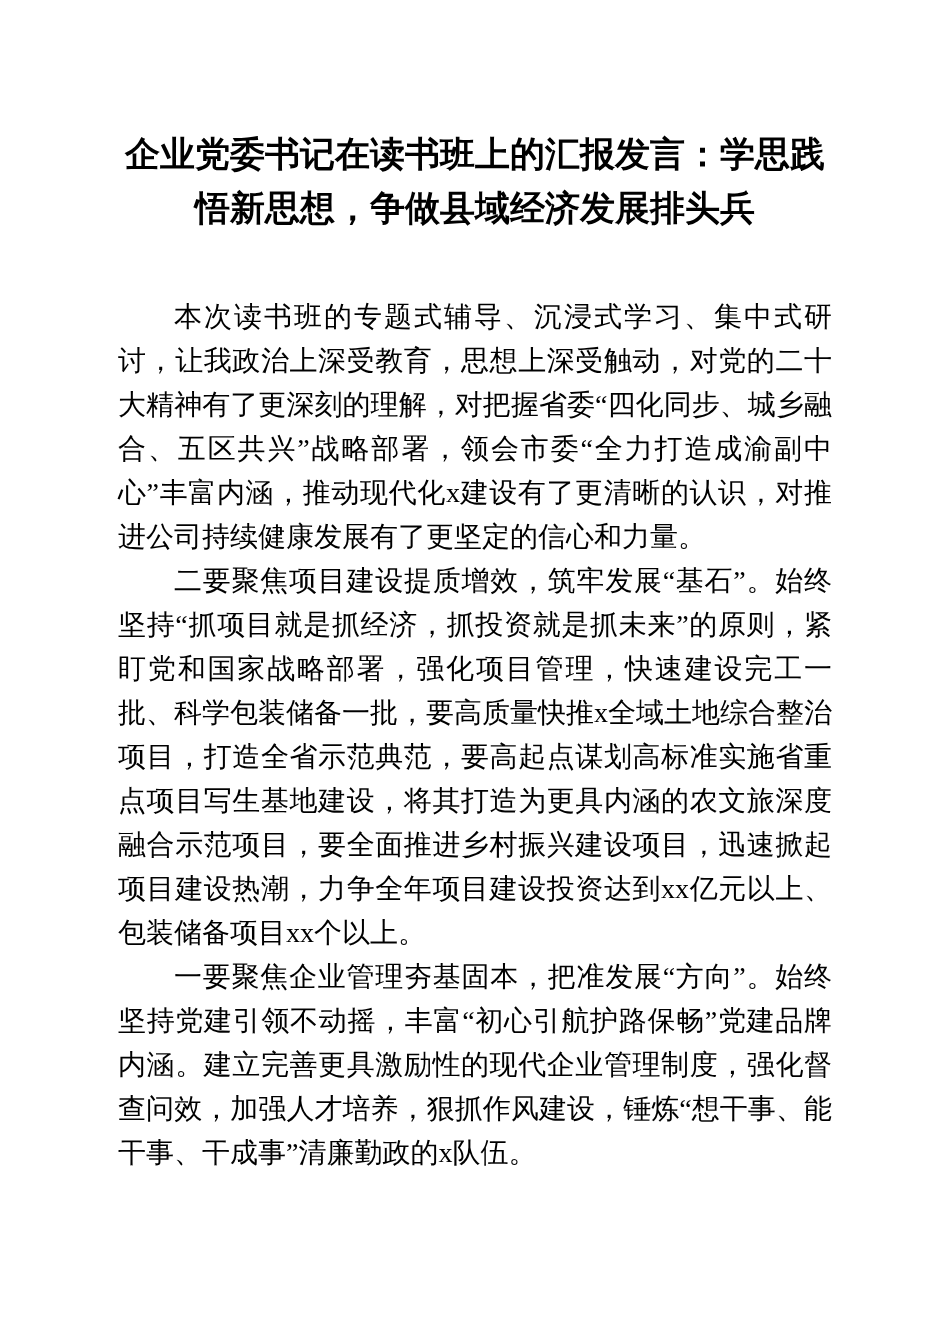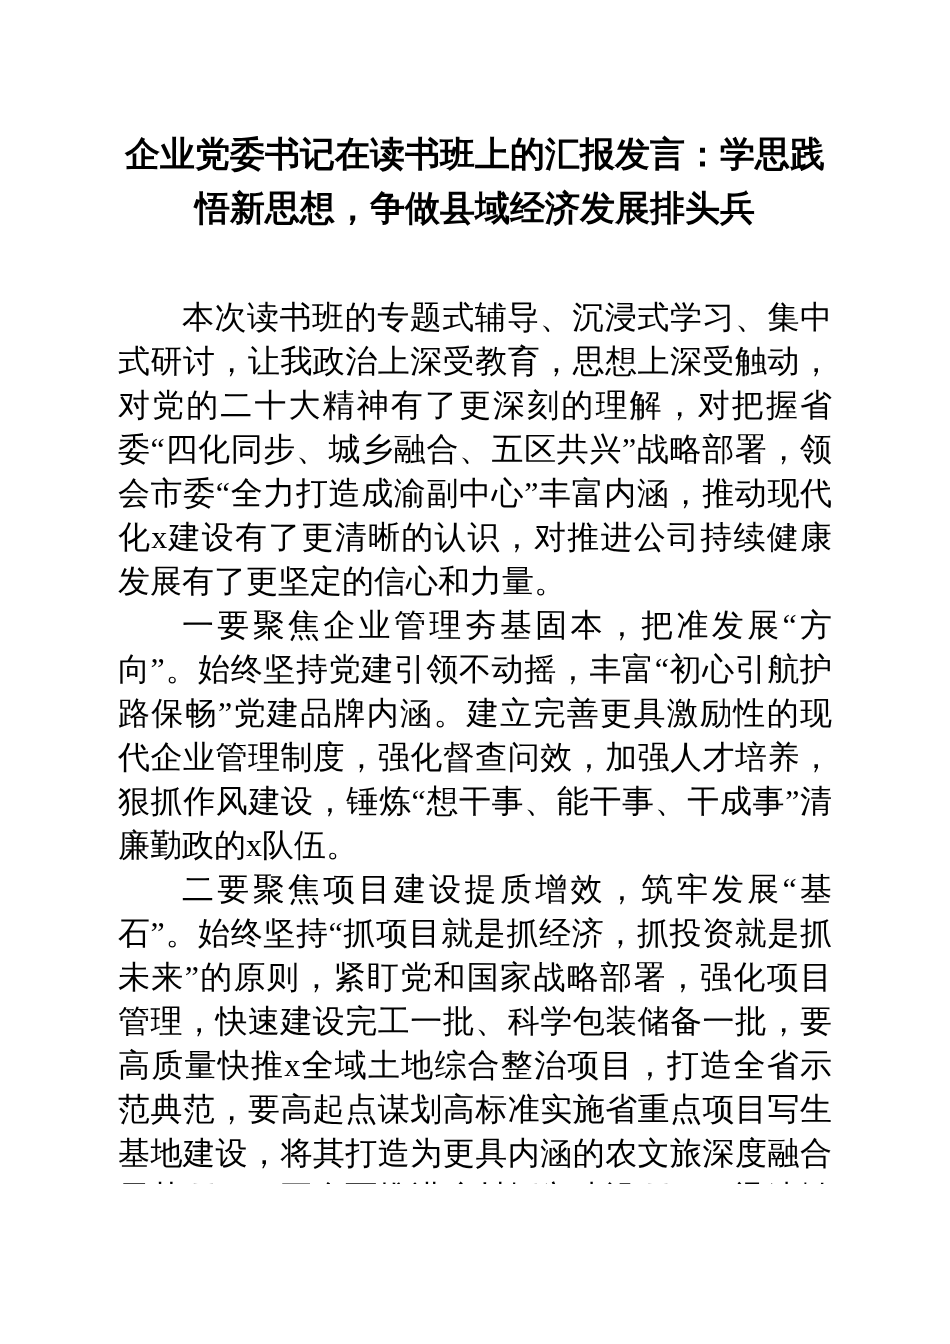--- a/index.html
+++ b/index.html
@@ -22,32 +22,32 @@
   .doc-title {
     margin: 0 0 58px 0;
     font-size: 35px;
     font-weight: bold;
     line-height: 1.55;
     text-align: center;
     color: #000000;
   }
   .doc-body p {
     margin: 0;
-    font-size: 32px;
+    font-size: 28px;
     line-height: 44px;
     text-align: justify;
     text-justify: inter-ideograph;
     text-indent: 2em;
     color: #000000;
     word-break: break-all;
   }
 </style>
 </head>
 <body>
 
 <div class="page">
   <h1 class="doc-title">企业党委书记在读书班上的汇报发言：学思践悟新思想，争做县域经济发展排头兵</h1>
   <div class="doc-body">
     <p>本次读书班的专题式辅导、沉浸式学习、集中式研讨，让我政治上深受教育，思想上深受触动，对党的二十大精神有了更深刻的理解，对把握省委“四化同步、城乡融合、五区共兴”战略部署，领会市委“全力打造成渝副中心”丰富内涵，推动现代化x建设有了更清晰的认识，对推进公司持续健康发展有了更坚定的信心和力量。</p>
+    <p>二要聚焦项目建设提质增效，筑牢发展“基石”。始终坚持“抓项目就是抓经济，抓投资就是抓未来”的原则，紧盯党和国家战略部署，强化项目管理，快速建设完工一批、科学包装储备一批，要高质量快推x全域土地综合整治项目，打造全省示范典范，要高起点谋划高标准实施省重点项目写生基地建设，将其打造为更具内涵的农文旅深度融合示范项目，要全面推进乡村振兴建设项目，迅速掀起项目建设热潮，力争全年项目建设投资达到xx亿元以上、包装储备项目xx个以上。</p>
     <p>一要聚焦企业管理夯基固本，把准发展“方向”。始终坚持党建引领不动摇，丰富“初心引航护路保畅”党建品牌内涵。建立完善更具激励性的现代企业管理制度，强化督查问效，加强人才培养，狠抓作风建设，锤炼“想干事、能干事、干成事”清廉勤政的x队伍。</p>
-    <p>二要聚焦项目建设提质增效，筑牢发展“基石”。始终坚持“抓项目就是抓经济，抓投资就是抓未来”的原则，紧盯党和国家战略部署，强化项目管理，快速建设完工一批、科学包装储备一批，要高质量快推x全域土地综合整治项目，打造全省示范典范，要高起点谋划高标准实施省重点项目写生基地建设，将其打造为更具内涵的农文旅深度融合示范项目，要全面推进乡村振兴建设项目，迅速掀起项目建设热潮，力争全年项目建设投资达到xx亿元以上、包装储备项目xx个以上。</p>
   </div>
 </div>
 
 </body></html>

